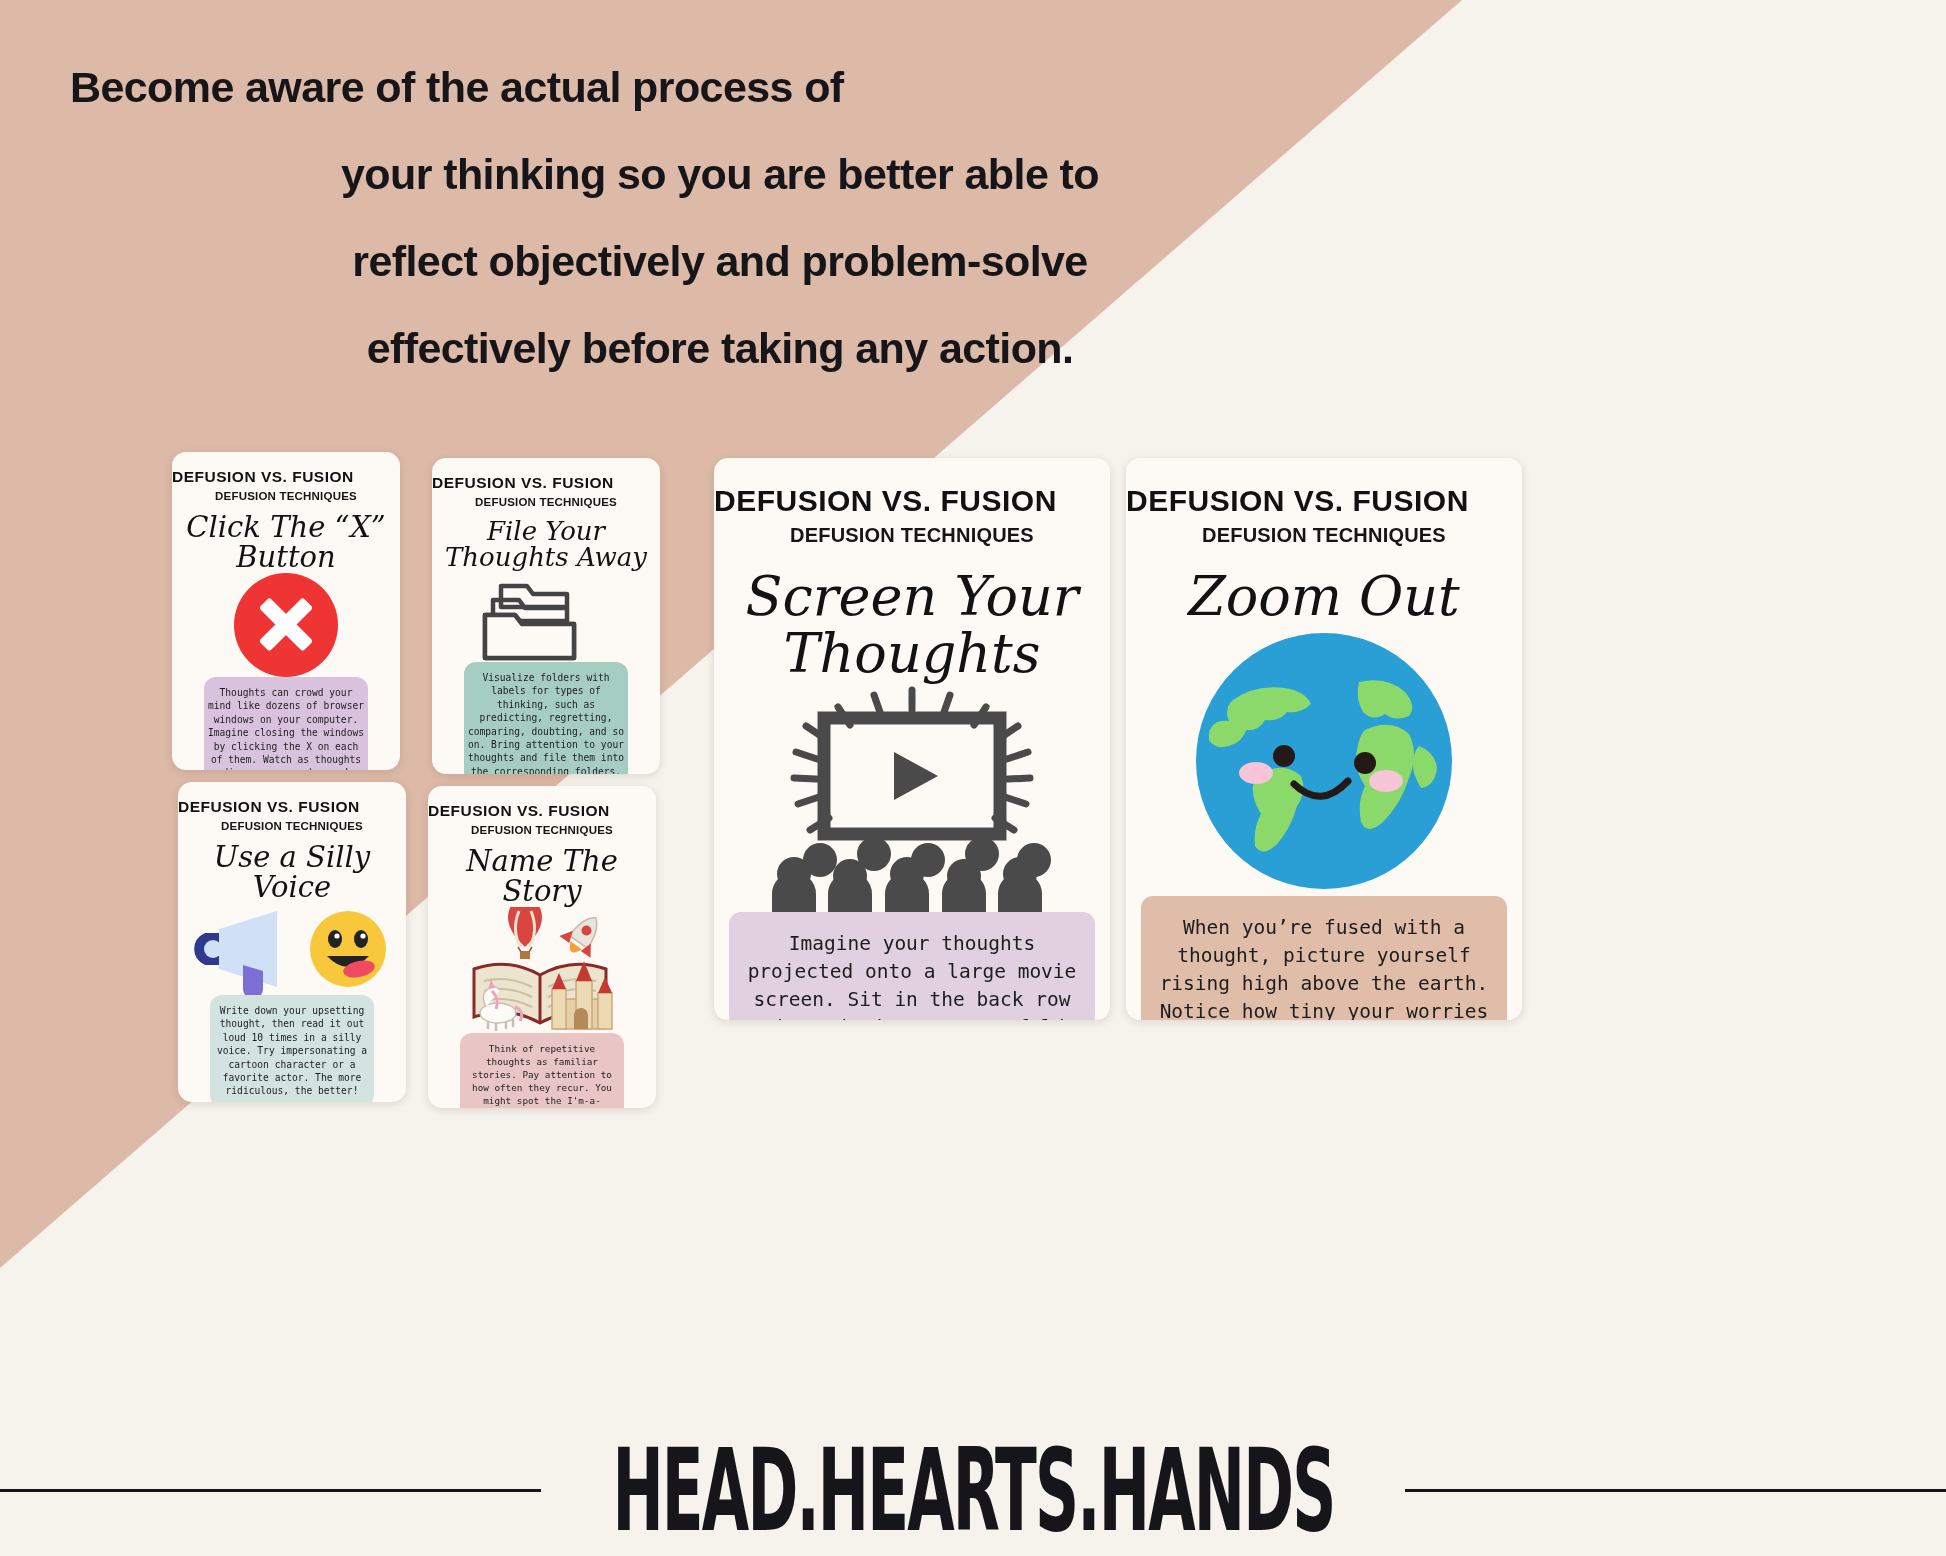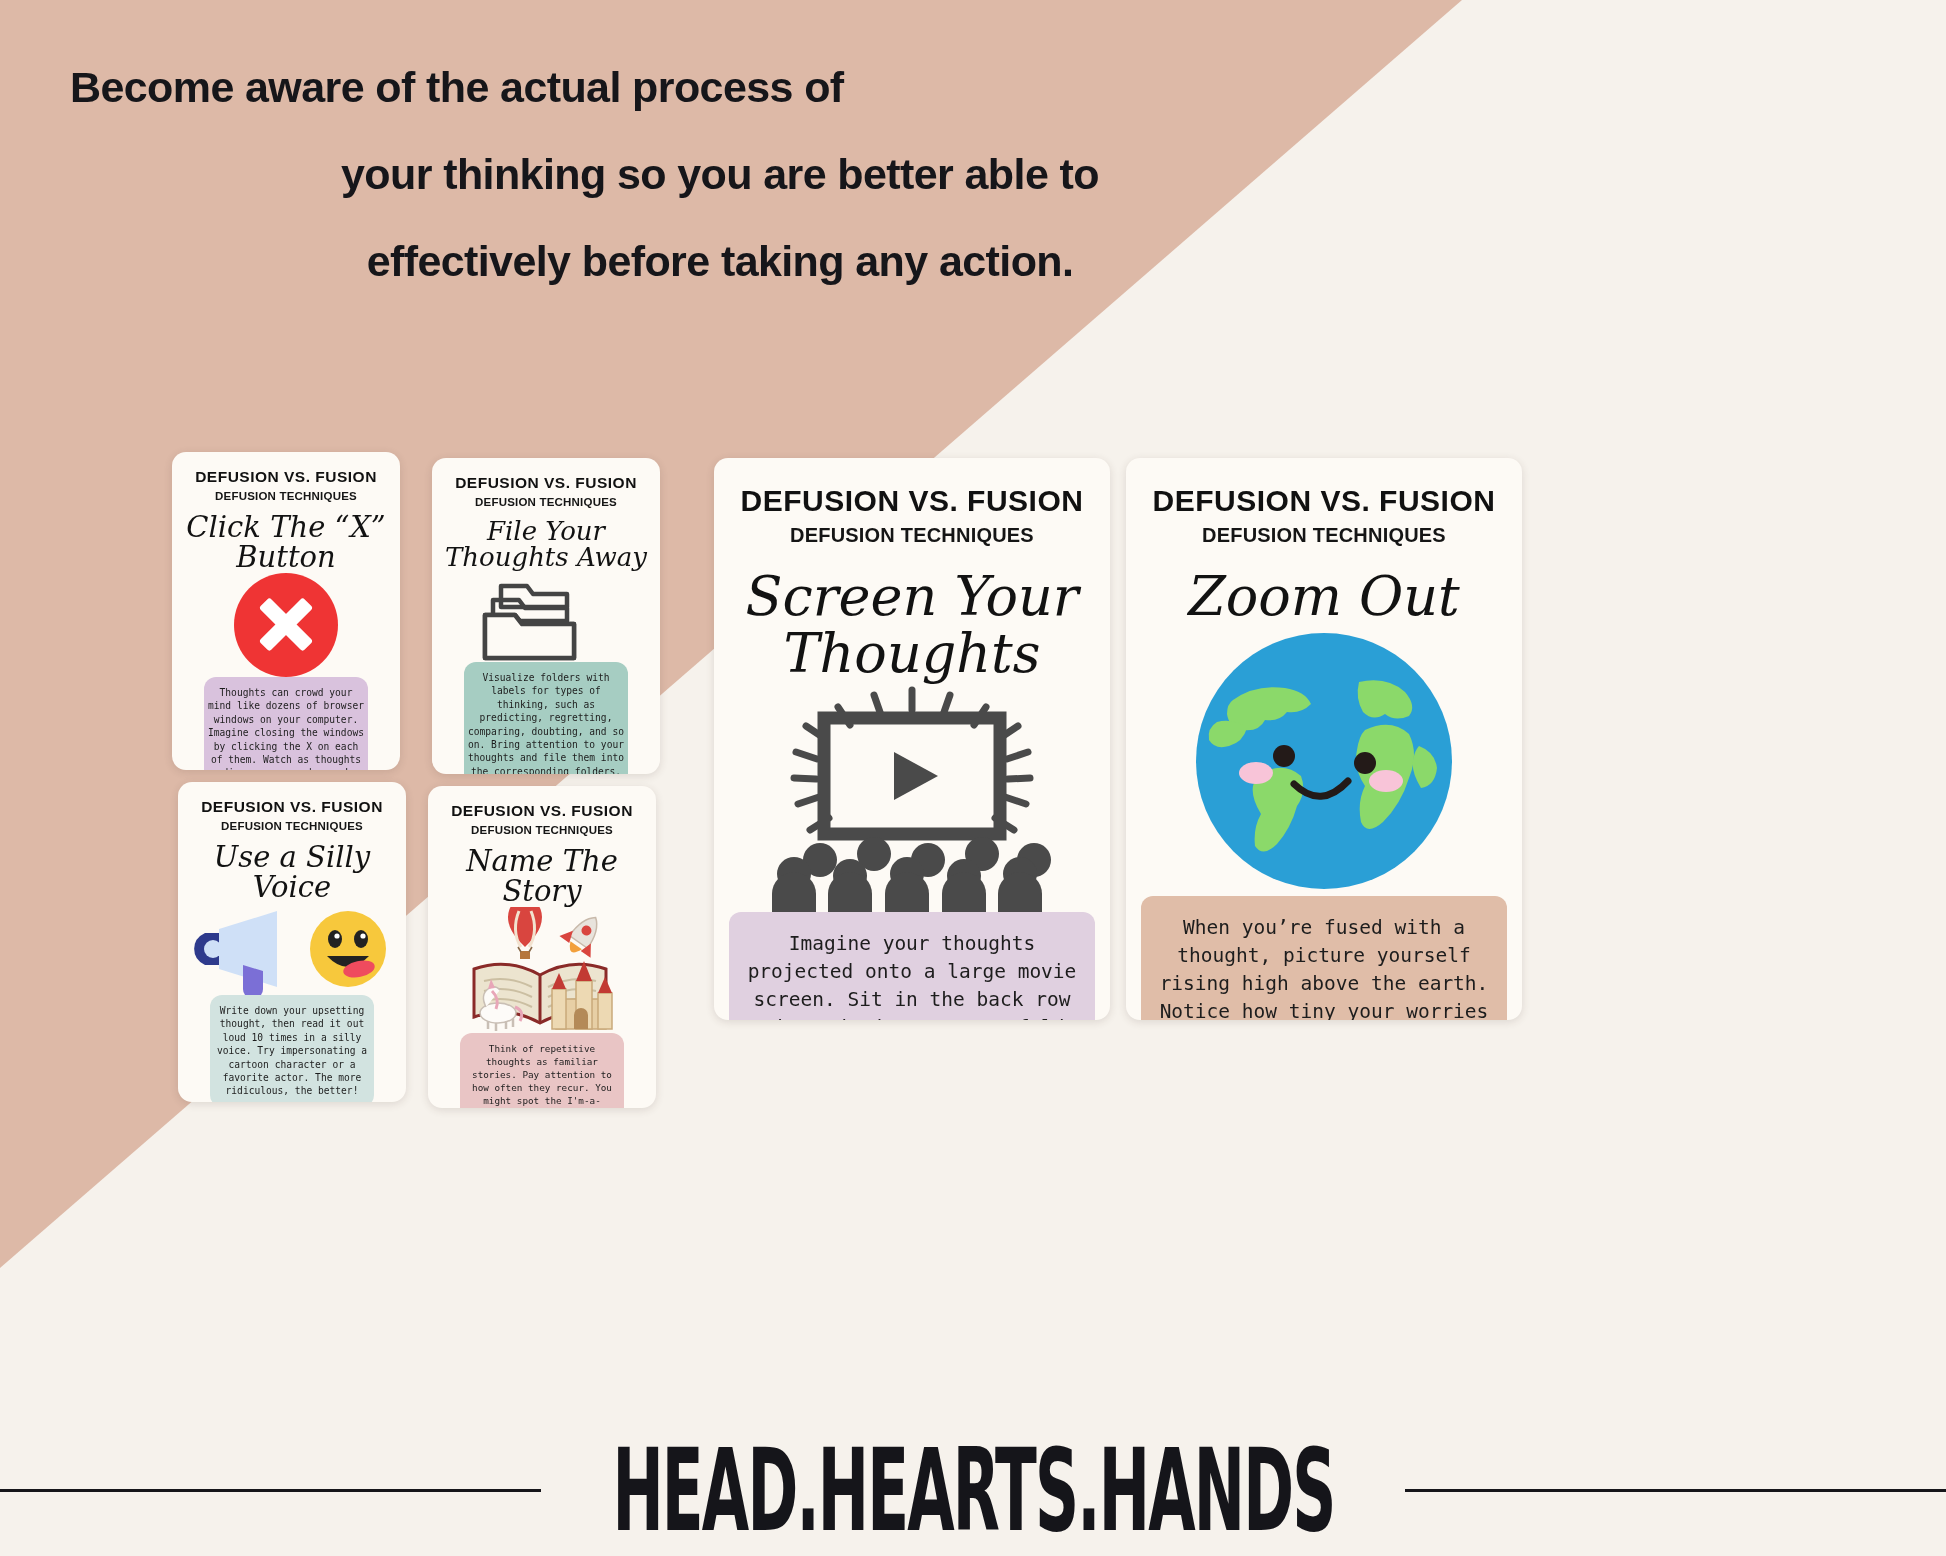--- a/index.html
+++ b/index.html
@@ -52,21 +52,21 @@
     display: flex;
     flex-direction: column;
     align-items: center;
     overflow: hidden;
   }
 
   .card .kicker {
     font-family: "Liberation Sans", sans-serif;
     font-weight: 700;
     color: #111;
-    text-align: center;
+    text-align: left;
     letter-spacing: .5px;
     width: 100%;
   }
   .card .subkicker {
     font-family: "Liberation Sans", sans-serif;
     font-weight: 700;
     color: #151515;
     text-align: center;
     letter-spacing: .2px;
     width: 100%;
@@ -182,20 +182,21 @@
 <body>
 
 <div id="bg-wrap">
   <div class="bg-base"></div>
   <div class="bg-diagonal"></div>
 </div>
 
 <div id="headline">
   <div class="hl-line l1">Become aware of the actual process of</div>
   <div class="hl-line">your thinking so you are better able to</div>
+  <div class="hl-line">reflect objectively and problem-solve</div>
   <div class="hl-line">effectively before taking any action.</div>
 </div>
 
 <div id="cards">
 
   <div class="card small" id="card-click-x">
     <div class="kicker">DEFUSION VS. FUSION</div>
     <div class="subkicker">DEFUSION TECHNIQUES</div>
     <div class="script">Click The “X” Button</div>
     <div class="art">

